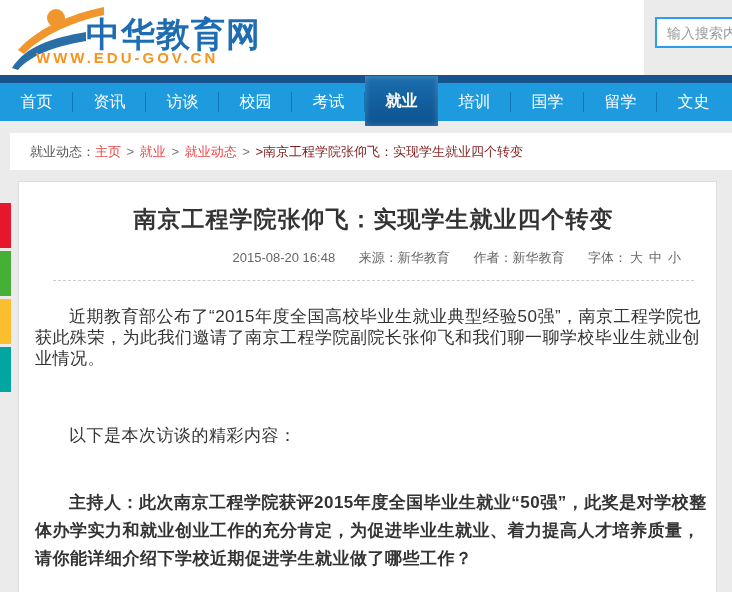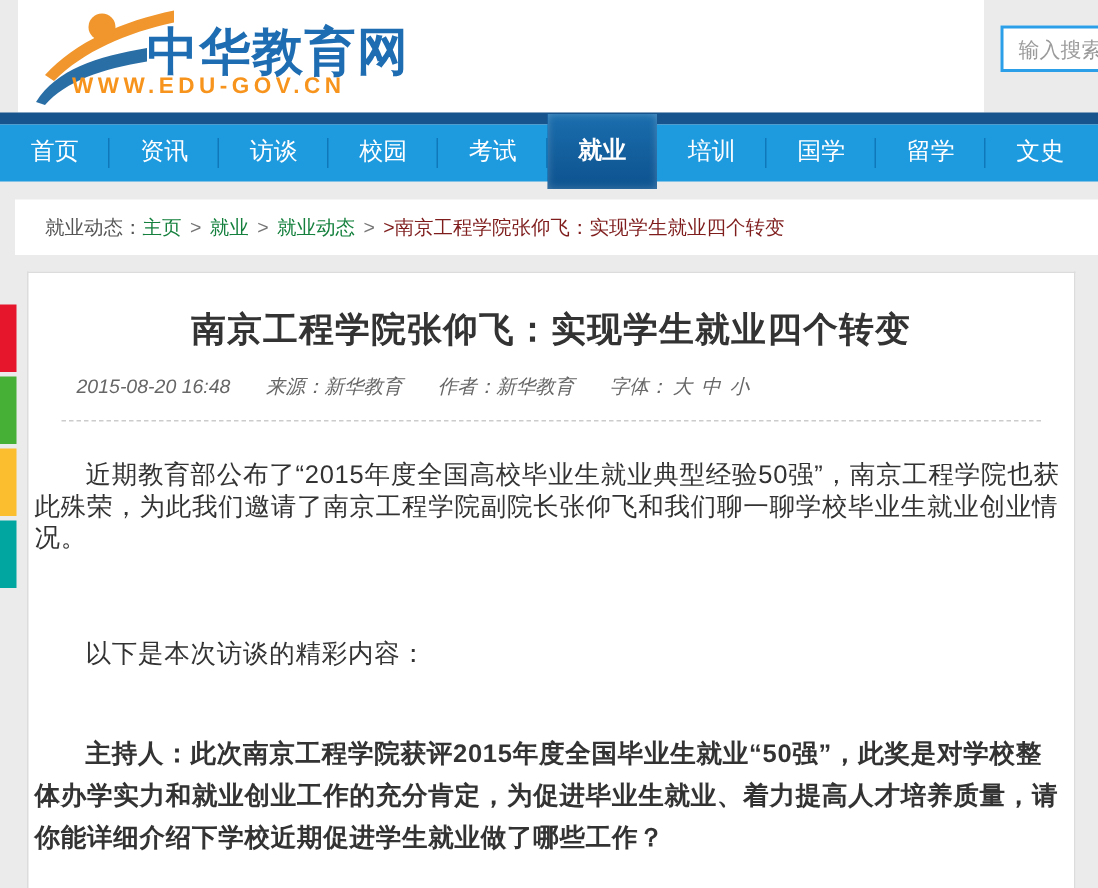--- a/index.html
+++ b/index.html
@@ -5,21 +5,21 @@
   * { margin:0; padding:0; box-sizing:border-box; }
   html,body { width:732px; height:592px; }
   body {
     font-family: "Liberation Sans", "DejaVu Sans", sans-serif;
     background:#ebebeb;
     overflow:hidden;
   }
   .page { position:relative; width:732px; height:592px; overflow:hidden; background:#ebebeb; }
 
   
-  .site-header { position:absolute; top:0; left:12px; width:644px; height:75px; background:#ffffff; }
+  .site-header { position:absolute; top:0; left:0; width:644px; height:75px; background:#ffffff; }
   .logo { position:absolute; left:10px; top:2px; width:260px; height:70px; cursor:pointer; }
   .logo-figure { position:absolute; left:2px; top:2px; }
   .site-name {
     position:absolute; left:76px; top:10px;
     font-size:34px; font-weight:bold; color:#1e6db2; letter-spacing:1px; white-space:nowrap;
   }
   .site-url {
     position:absolute; left:26px; top:47px;
     font-size:15px; font-weight:bold; color:#f7941d; letter-spacing:3px; white-space:nowrap;
   }
@@ -50,38 +50,39 @@
   }
   .nav-item.active::after { display:none; }
 
   
   .breadcrumb-bar {
     position:absolute; top:133px; left:10px; width:722px; height:37px;
     background:#ffffff; line-height:37px; font-size:13px; color:#555;
     white-space:nowrap; overflow:hidden; padding-left:20px;
   }
   .bc-label { color:#555; }
-  .bc-link { color:#15803d; text-decoration:none; cursor:pointer; }
+  .bc-link { color:#ef4444; text-decoration:none; cursor:pointer; }
   .bc-sep { color:#777; margin:0 2px; }
   .bc-current { color:#7f1d1d; }
 
   
   .content-box {
     position:absolute; top:181px; left:18px; width:699px; height:411px;
     background:#ffffff; border:1px solid #dcdcdc; border-bottom:none;
     overflow:hidden;
+    padding-left:12px;
   }
   .article-title {
     margin-top:22px; text-align:center;
     font-size:23px; font-weight:bold; color:#333333; letter-spacing:1px;
   }
   .article-meta {
-    margin:14px 22px 0 22px; text-align:left;
+    margin:14px 22px 0 22px; text-align:right;
     font-size:13px; color:#666666; white-space:nowrap;
-    padding-bottom:13px; border-bottom:1px dashed #cccccc;font-style:italic;
+    padding-bottom:13px; border-bottom:1px dashed #cccccc;
   }
   .article-meta .meta-item { margin:0 10px; }
   .font-size-link { color:#666; text-decoration:none; cursor:pointer; margin:0 3px; }
   .article-body { padding:0 4px; }
   .body-p {
     font-size:17px; color:#333333; line-height:21px; text-indent:2em;
     letter-spacing:0.5px;
   }
   .body-p.p0 { margin-top:25px; }
   .body-p.p1 { margin-top:56px; }

